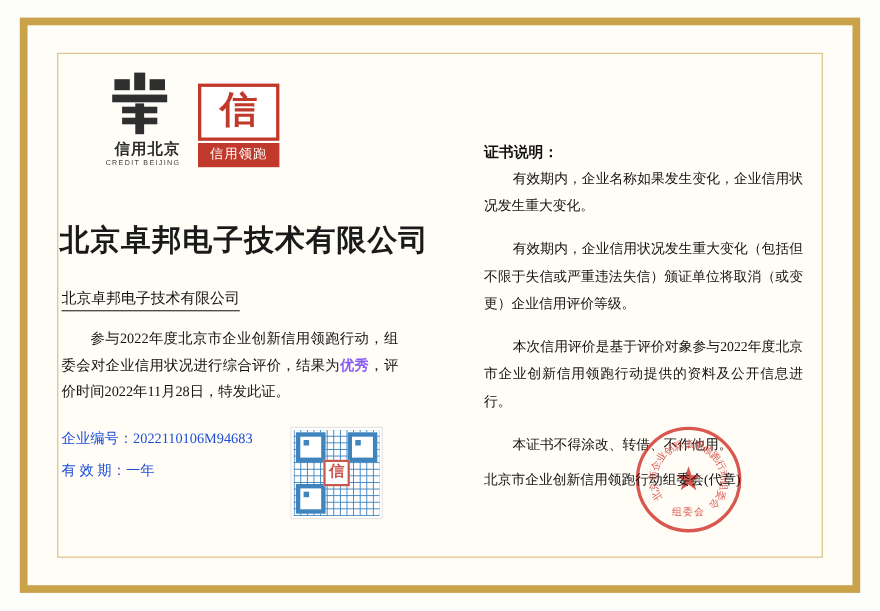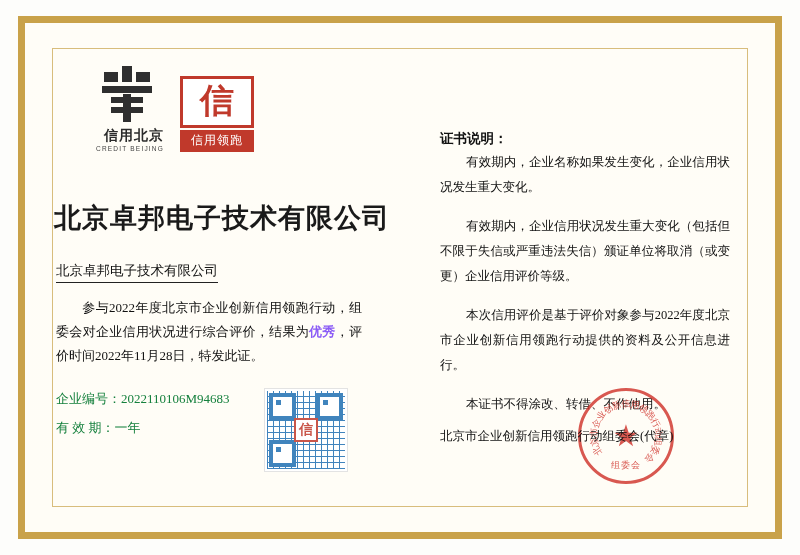--- a/index.html
+++ b/index.html
@@ -138,21 +138,21 @@
   .body-para .indent { display: inline-block; width: 26px; }
   .hl { color: #8b5cf6; font-weight: bold; }
 
   
   .meta {
     position: absolute;
     left: 56px;
     top: 384px;
     font-size: 13px;
     line-height: 29px;
-    color: #15803d;
+    color: #1d4ed8;
   }
   .meta .row { white-space: nowrap; }
   .meta .lbl { display: inline-block; }
 
   
   .qr {
     position: absolute;
     left: 264px;
     top: 388px;
     width: 84px;

